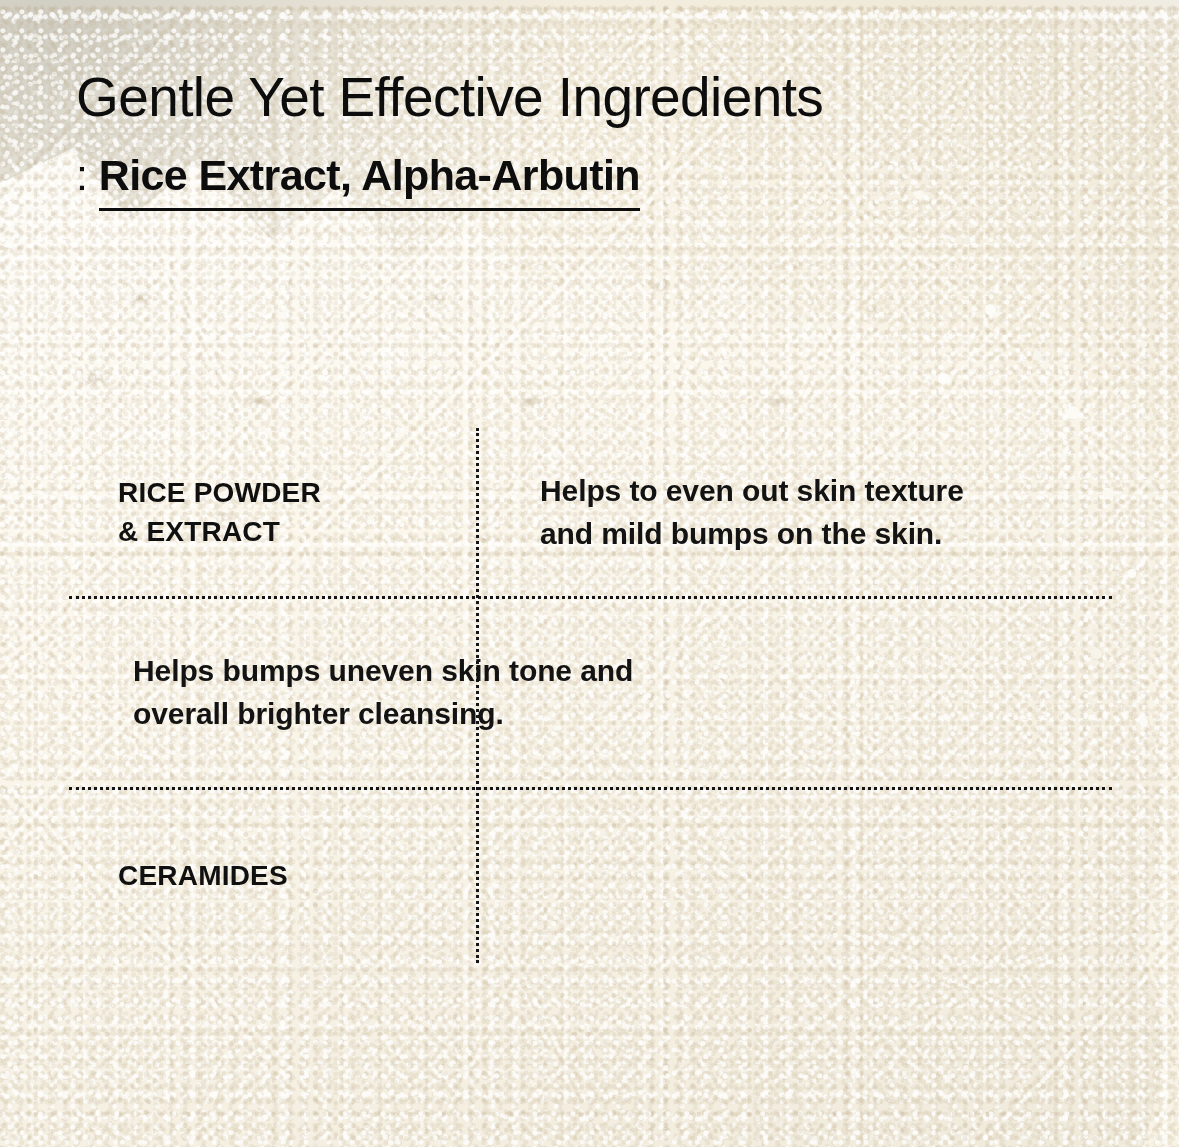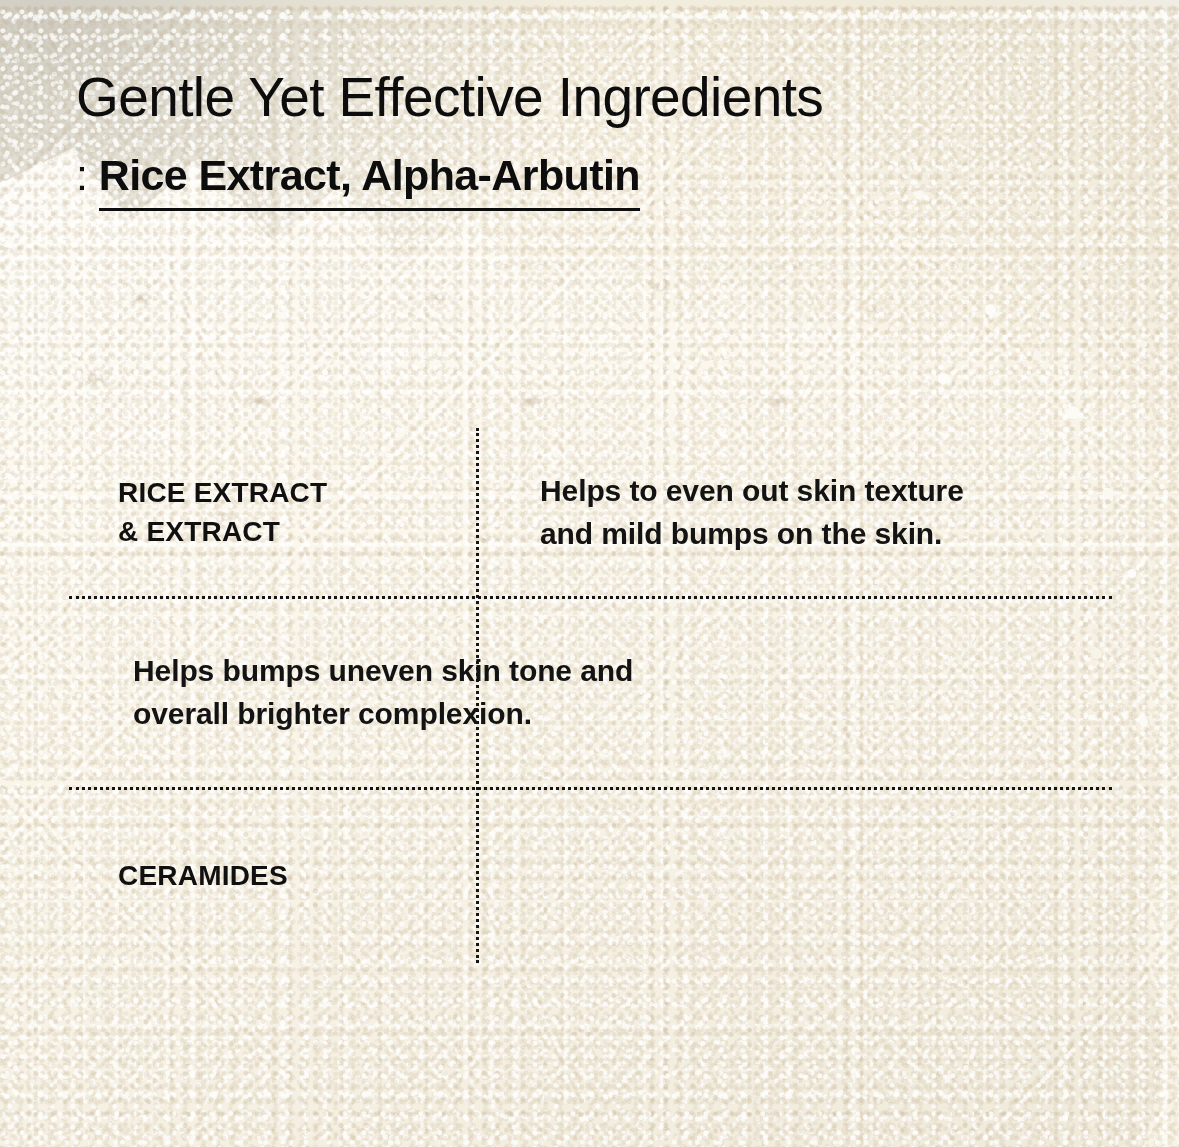--- a/index.html
+++ b/index.html
@@ -249,33 +249,33 @@
     </div>
 
     <div class="table">
 
       <div class="rule-v"></div>
       <div class="rule-h rule-h1"></div>
       <div class="rule-h rule-h2"></div>
 
       <div class="row row-1">
         <div class="cell-name">
-          <div>RICE EXTRACT</div>
+          <div>RICE POWDER</div>
           <div>&amp; EXTRACT</div>
         </div>
         <div class="cell-desc">
           <div>Helps to even out skin texture</div>
           <div>and mild bumps on the skin.</div>
         </div>
       </div>
 
       <div class="row row-2">
         <div class="cell-desc">
           <div>Helps bumps uneven skin tone and</div>
-          <div>overall brighter complexion.</div>
+          <div>overall brighter cleansing.</div>
         </div>
       </div>
 
       <div class="row row-3">
         <div class="cell-name">
           <div>CERAMIDES</div>
         </div>
       </div>
 
     </div>

